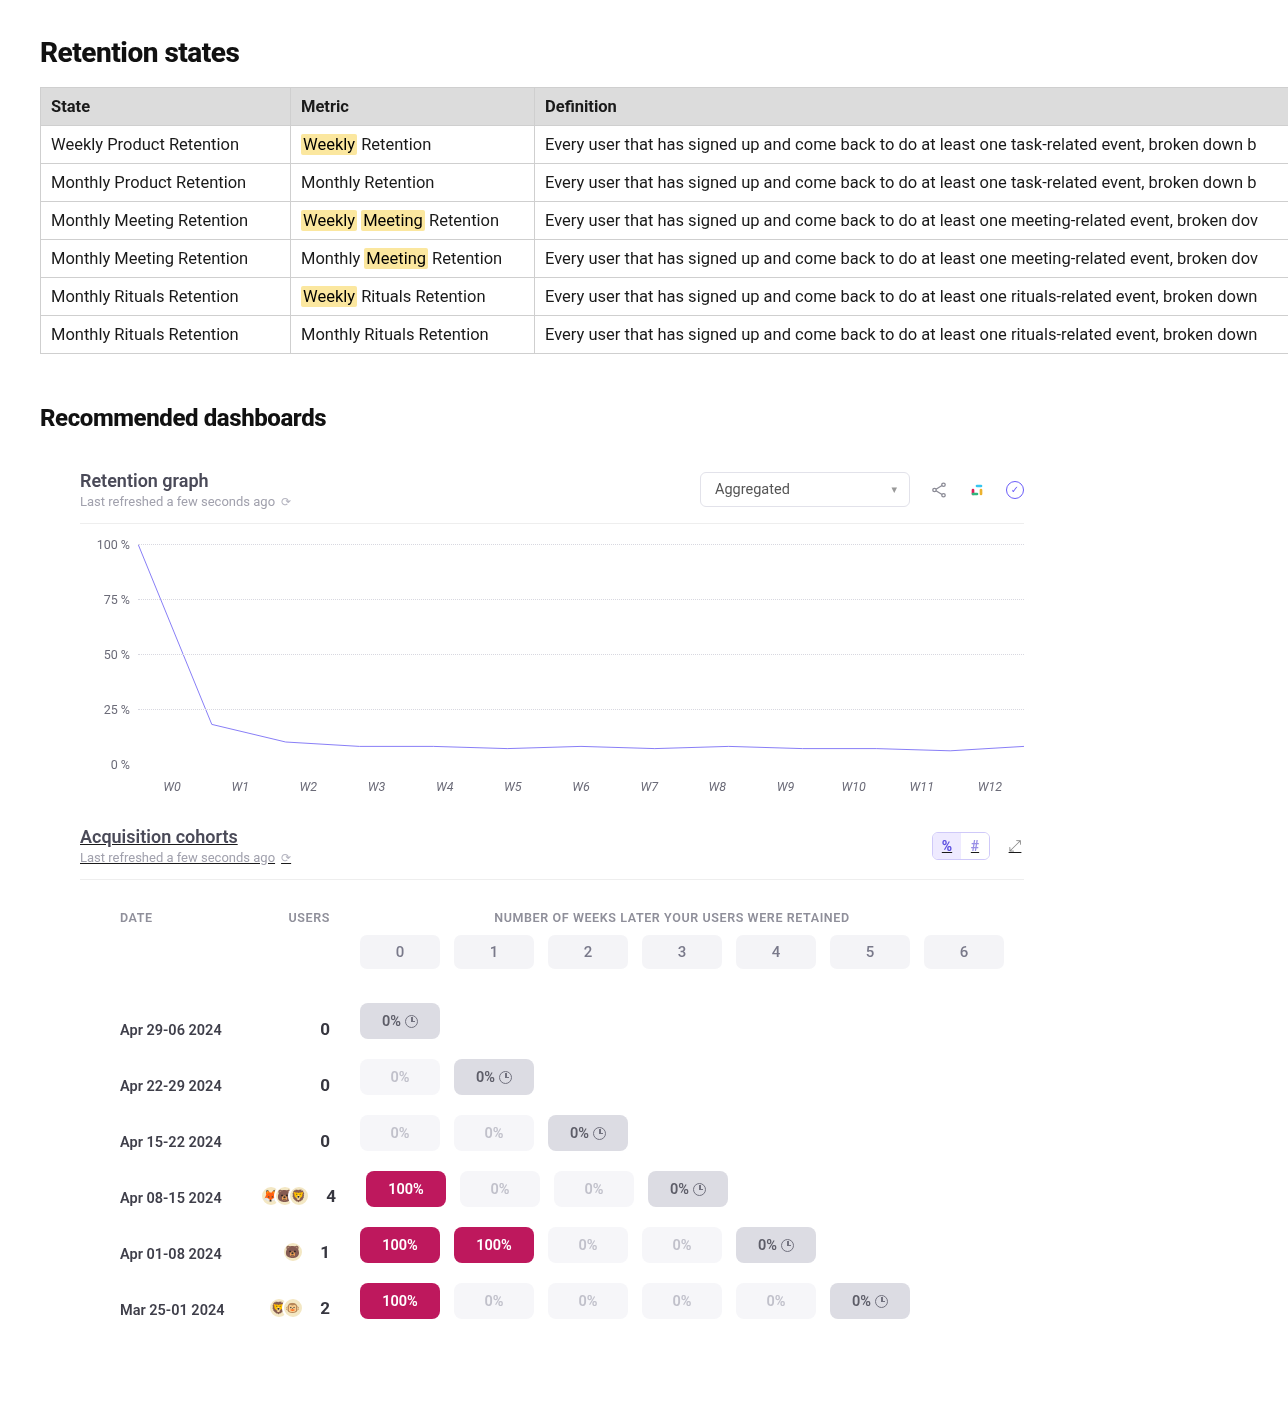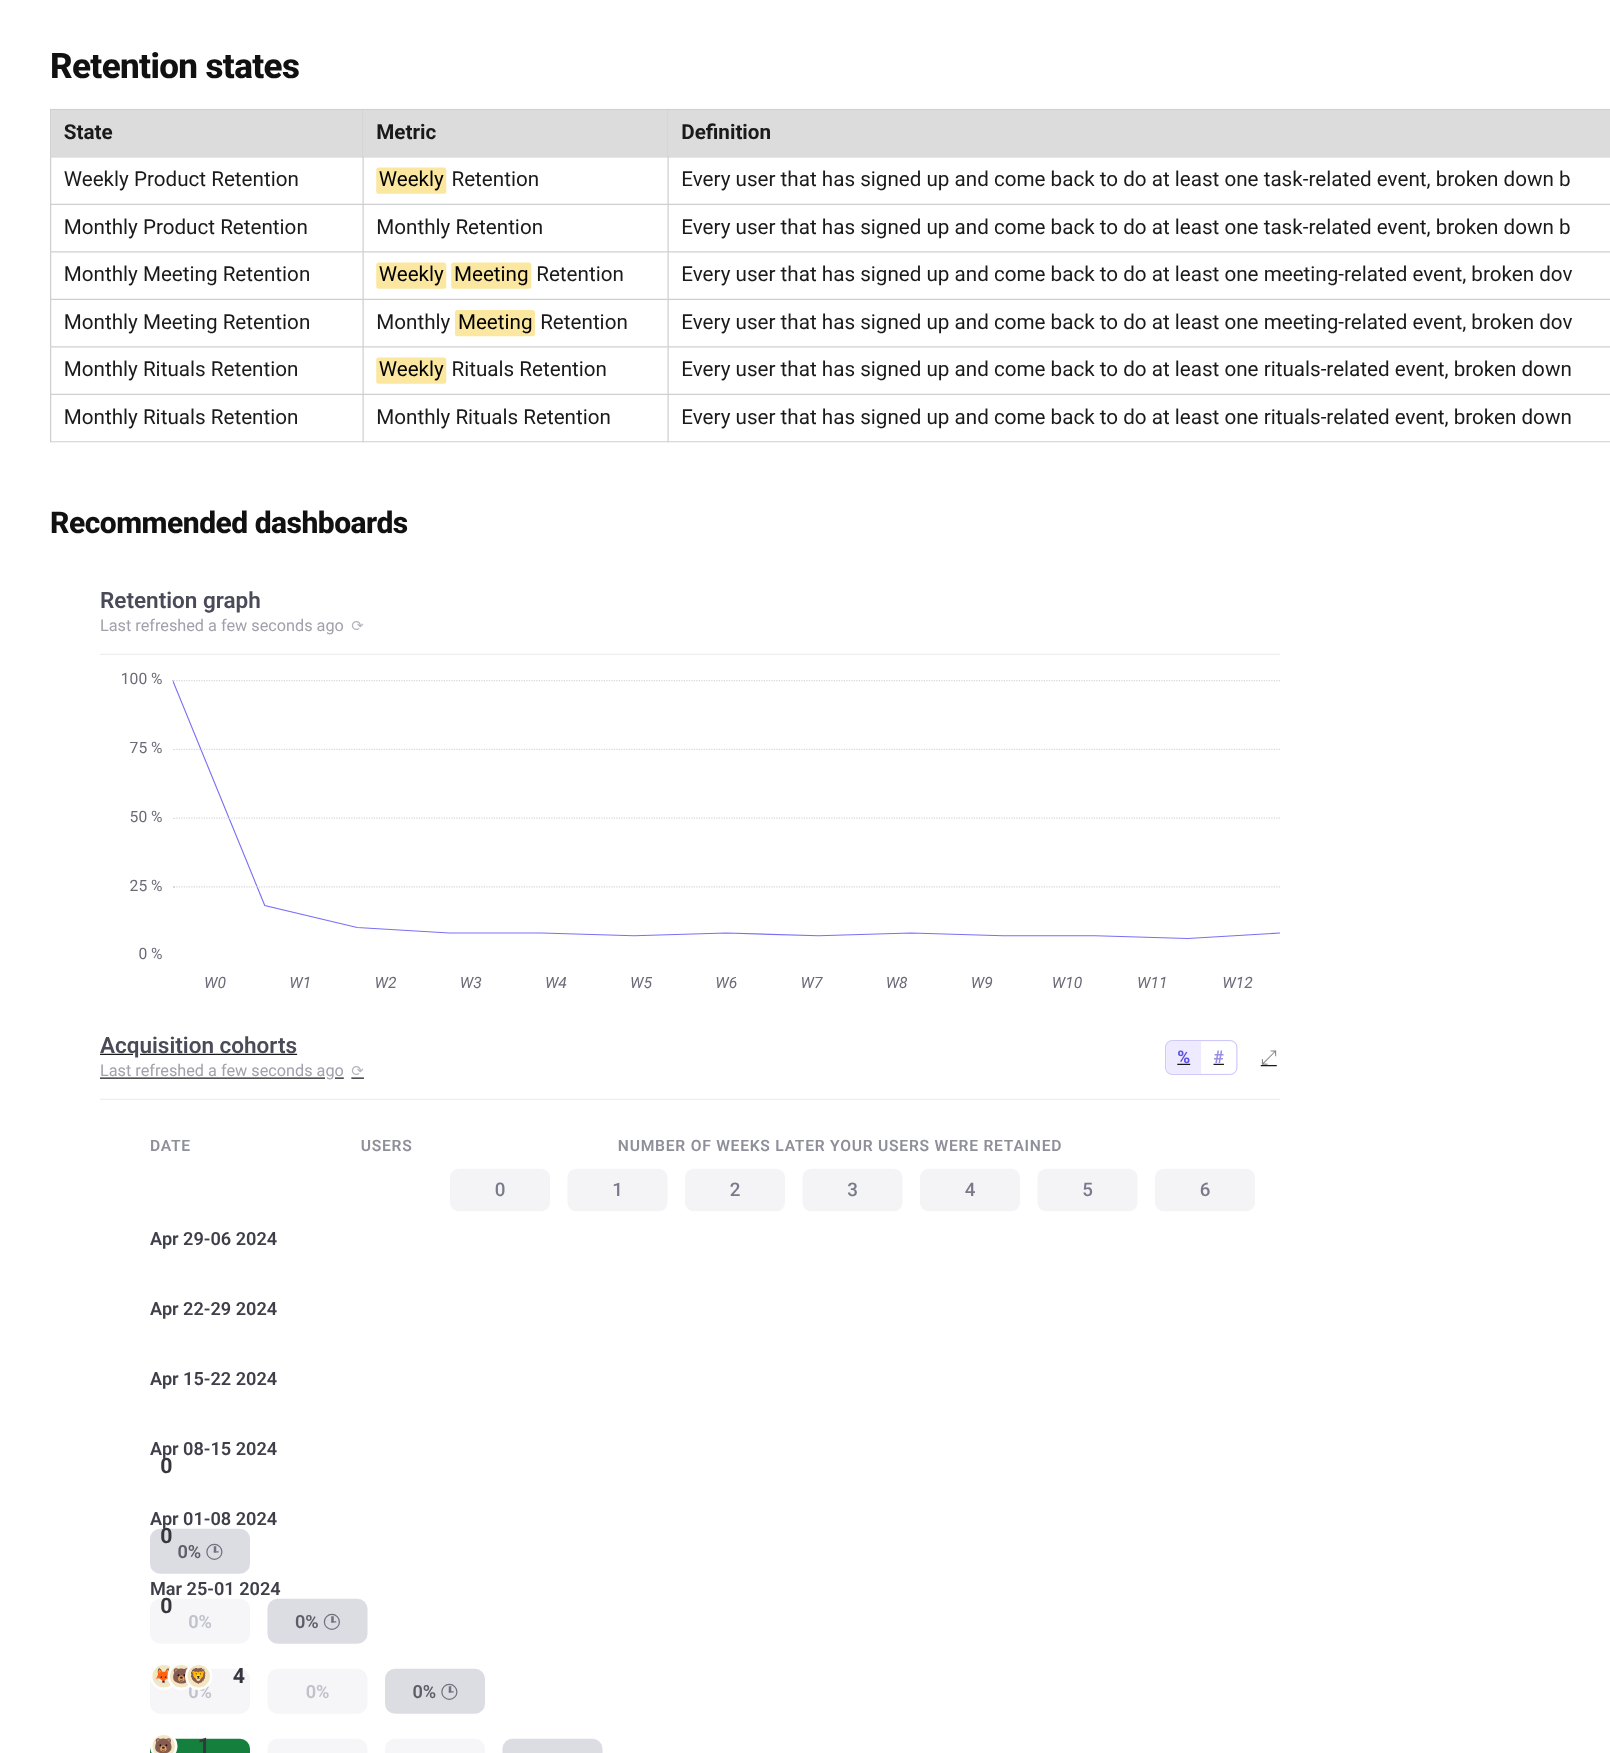--- a/index.html
+++ b/index.html
@@ -225,23 +225,22 @@
       border-radius: 7px;
       display: flex;
       align-items: center;
       justify-content: center;
       color: #79798a;
       font-size: 15px;
       font-weight: 500;
     }
     .cohort-row {
       display: flex;
-      align-items: flex-start;
+      align-items: flex-end;
       height: 56px;
-      flex-direction: column;
     }
     .cohort-date {
       flex: 0 0 140px;
       font-size: 14.5px;
       font-weight: 600;
       color: #3f3f4a;
     }
     .cohort-users {
       flex: 0 0 100px;
       display: flex;
@@ -281,21 +280,21 @@
       height: 36px;
       border-radius: 8px;
       display: flex;
       align-items: center;
       justify-content: center;
       font-size: 14.5px;
       font-weight: 600;
     }
     .cell.zero-light { background: #f6f6f9; color: #c1c1cb; }
     .cell.zero-dark  { background: #dcdce3; color: #5d5d68; gap:4px; }
-    .cell.purple     { background: #15803d; color: #fff; }
+    .cell.purple     { background: #be185d; color: #fff; }
     .clock-icon {
       display: inline-block;
       width: 13px; height: 13px;
       border: 1.6px solid #72727f;
       border-radius: 50%;
       position: relative;
     }
     .clock-icon::after {
       content: "";
       position: absolute;
@@ -366,20 +365,43 @@
 <div class="dash-card">
 
   <div class="panel-header">
     <div>
       <div class="panel-title">Retention graph</div>
       <div class="panel-sub">
         <span>Last refreshed a few seconds ago</span>
         <span class="refresh-icon"></span>
       </div>
     </div>
+    <div class="panel-controls">
+      <div class="select-box">
+        <span>Aggregated</span>
+      </div>
+      <span class="ctl-icon">
+        <svg viewBox="0 0 24 24" fill="none" stroke="#8a8a95" stroke-width="1.7">
+          <circle cx="18" cy="5" r="2.3"></circle>
+            <circle cx="6" cy="12" r="2.3"></circle>
+            <circle cx="18" cy="19" r="2.3"></circle>
+          <line x1="8" y1="11" x2="16" y2="6"></line>
+            <line x1="8" y1="13" x2="16" y2="18"></line>
+        </svg>
+      </span>
+      <span class="ctl-icon slack-icon">
+        <svg viewBox="0 0 24 24">
+          <rect x="4" y="10" width="4" height="10" rx="2" fill="#e01e5a"></rect>
+          <rect x="10" y="4" width="10" height="4" rx="2" fill="#36c5f0"></rect>
+          <rect x="16" y="10" width="4" height="10" rx="2" fill="#ecb22e"></rect>
+          <rect x="4" y="16" width="10" height="4" rx="2" fill="#2eb67d"></rect>
+        </svg>
+      </span>
+      <span class="check-icon">✓</span>
+    </div>
   </div>
 
   <div class="chart-area">
     <div id="y-axis"></div>
     <div class="chart-body" id="chart-body">
       <svg id="chart-svg" width="100%" height="100%" preserveAspectRatio="none" viewBox="0 0 100 100">
           <path d="M0.00 0.00 L8.33 82.00 L16.67 90.00 L25.00 92.00 L33.33 92.00 L41.67 93.00 L50.00 92.00 L58.33 93.00 L66.67 92.00 L75.00 93.00 L83.33 93.00 L91.67 94.00 L100.00 92.00" fill="none" stroke="#7a6ff5" stroke-width="0.9" vector-effect="non-scaling-stroke"></path>
         </svg>
     <div class="grid-line" style="top: 165px;"></div><div class="grid-line" style="top: 110px;"></div><div class="grid-line" style="top: 55px;"></div><div class="grid-line" style="top: 0px;"></div></div>
     <div class="x-labels" id="x-labels">

